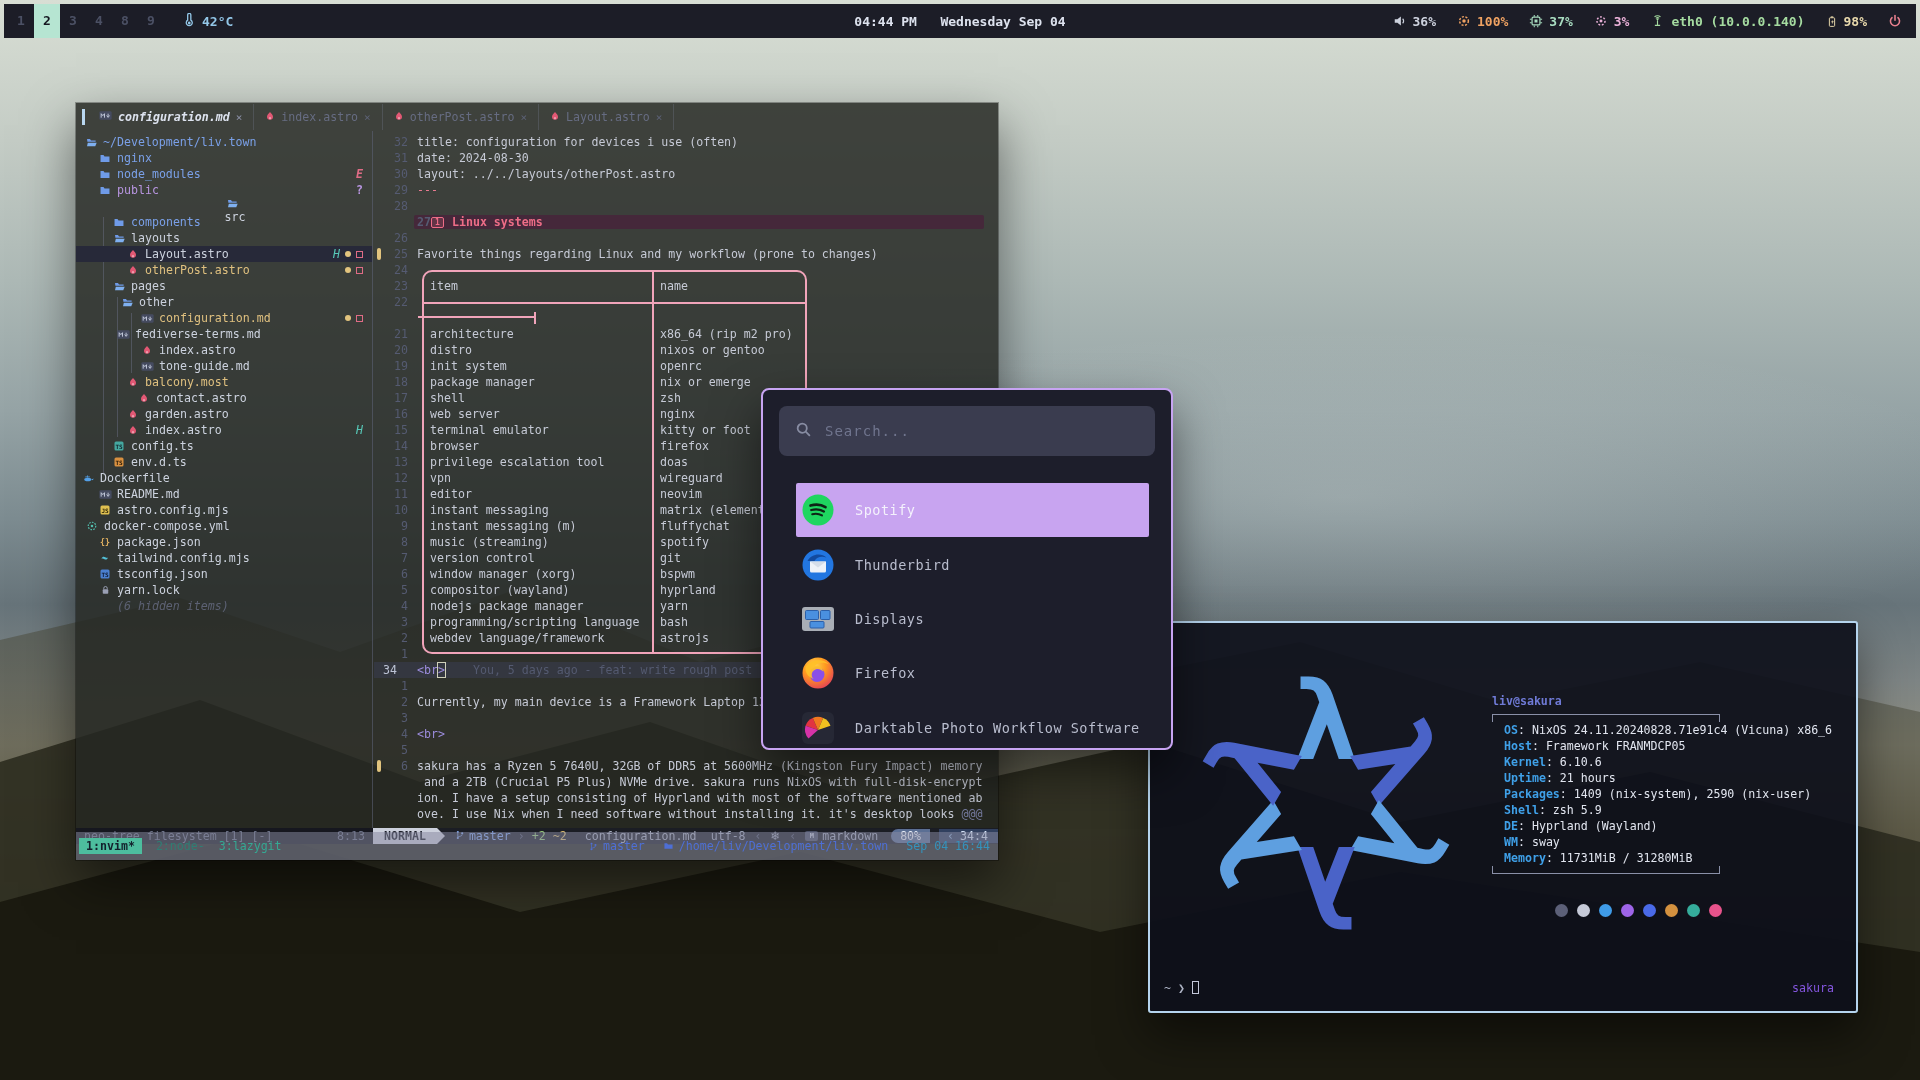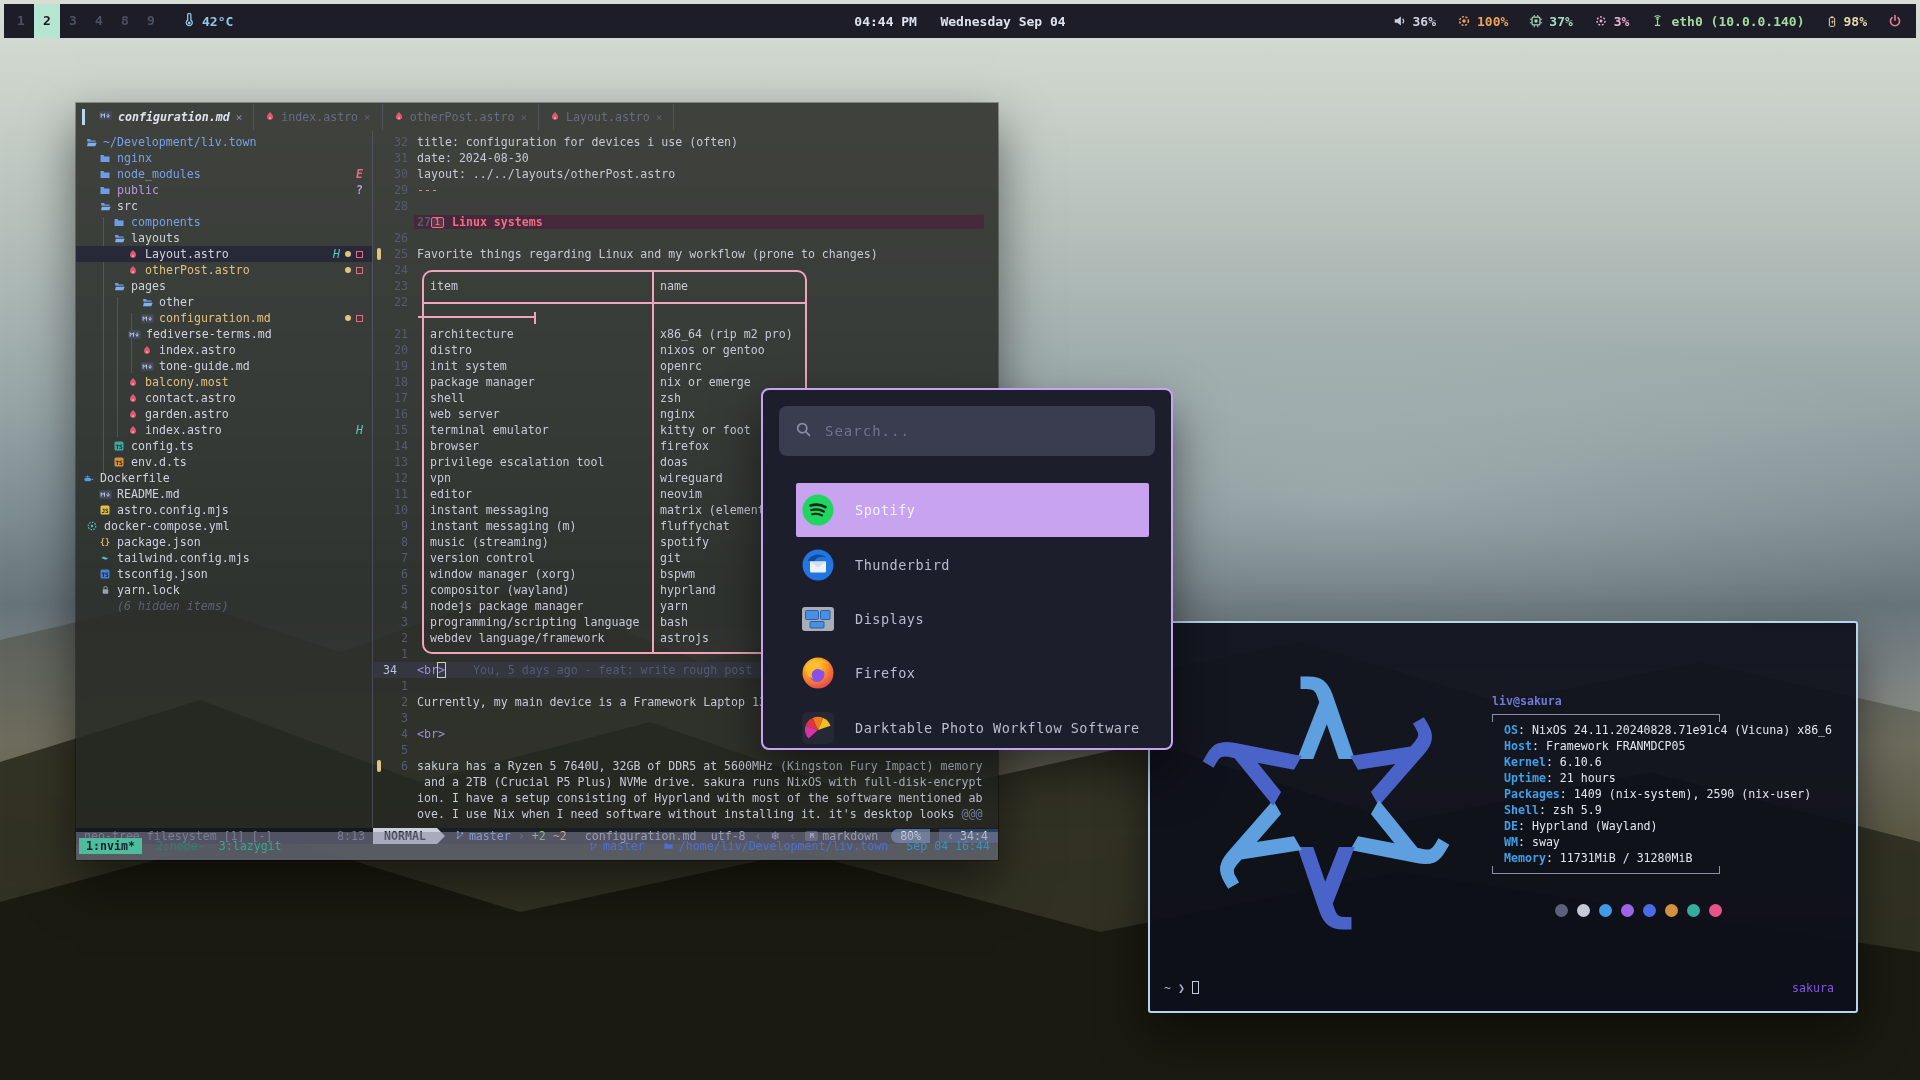--- a/index.html
+++ b/index.html
@@ -292,21 +292,21 @@
           </svg></span><span>~/Development/liv.town</span></div>
       <div class="trow blue" style="padding-left: 22px;"><span class="ticon"><svg width="12" height="11" viewBox="0 0 16 16">
             <path d="M1.5 3h4.3l1.5 2h7.2v8H1.5z" fill="#6f9be8"></path>
           </svg></span><span>nginx</span></div>
       <div class="trow blue" style="padding-left: 22px;"><span class="ticon"><svg width="12" height="11" viewBox="0 0 16 16">
             <path d="M1.5 3h4.3l1.5 2h7.2v8H1.5z" fill="#6f9be8"></path>
           </svg></span><span>node_modules</span><span class="tmarks"><span class="mk-E">E</span></span></div>
       <div class="trow purple" style="padding-left: 22px;"><span class="ticon"><svg width="12" height="11" viewBox="0 0 16 16">
             <path d="M1.5 3h4.3l1.5 2h7.2v8H1.5z" fill="#6f9be8"></path>
           </svg></span><span>public</span><span class="tmarks"><span class="mk-q">?</span></span></div>
-      <div class="trow " style="padding-left: 22px;"><span class="ticon"><svg width="13" height="11" viewBox="0 0 16 16">
+      <div class="trow " style="padding-left: 22px; flex-direction: column;"><span class="ticon"><svg width="13" height="11" viewBox="0 0 16 16">
             <path d="M1.5 3h4.3l1.5 2h6.7v2H2z" fill="#6f9be8"></path>
             <path d="M2.6 8.2h12.9l-2 5.3H1.5z" fill="#7fb0f0"></path>
           </svg></span><span>src</span></div>
       <div class="trow blue" style="padding-left: 36px;"><span class="ticon"><svg width="12" height="11" viewBox="0 0 16 16">
             <path d="M1.5 3h4.3l1.5 2h7.2v8H1.5z" fill="#6f9be8"></path>
           </svg></span><span>components</span></div>
       <div class="trow " style="padding-left: 36px;"><span class="ticon"><svg width="13" height="11" viewBox="0 0 16 16">
             <path d="M1.5 3h4.3l1.5 2h6.7v2H2z" fill="#6f9be8"></path>
             <path d="M2.6 8.2h12.9l-2 5.3H1.5z" fill="#7fb0f0"></path>
           </svg></span><span>layouts</span></div>
@@ -315,48 +315,48 @@
             <path d="M6.3 9.6c1 1.6 2.4 1.6 3.4 0L8 14z" fill="#fbe8ee"></path>
           </svg></span><span>Layout.astro</span><span class="tmarks"><span class="mk-H">H</span><span class="mk-dot"></span><span class="mk-box"></span></span></div>
       <div class="trow yellow" style="padding-left: 50px;"><span class="ticon"><svg width="10" height="12" viewBox="0 0 16 16">
             <path d="M8 1.5c2.2 3.2 4.8 4.3 4.8 7.5a4.8 4.8 0 0 1-9.6 0C3.2 5.8 5.8 4.7 8 1.5z" fill="#e25874"></path>
             <path d="M6.3 9.6c1 1.6 2.4 1.6 3.4 0L8 14z" fill="#fbe8ee"></path>
           </svg></span><span>otherPost.astro</span><span class="tmarks"><span class="mk-dot"></span><span class="mk-box"></span></span></div>
       <div class="trow " style="padding-left: 36px;"><span class="ticon"><svg width="13" height="11" viewBox="0 0 16 16">
             <path d="M1.5 3h4.3l1.5 2h6.7v2H2z" fill="#6f9be8"></path>
             <path d="M2.6 8.2h12.9l-2 5.3H1.5z" fill="#7fb0f0"></path>
           </svg></span><span>pages</span></div>
-      <div class="trow " style="padding-left: 64px;"><span class="ticon"><svg width="13" height="11" viewBox="0 0 16 16">
+      <div class="trow " style="padding-left: 44px;"><span class="ticon"><svg width="13" height="11" viewBox="0 0 16 16">
             <path d="M1.5 3h4.3l1.5 2h6.7v2H2z" fill="#6f9be8"></path>
             <path d="M2.6 8.2h12.9l-2 5.3H1.5z" fill="#7fb0f0"></path>
           </svg></span><span>other</span></div>
       <div class="trow yellow" style="padding-left: 64px;"><span class="ticon"><svg width="13" height="11" viewBox="0 0 18 14">
             <rect x="0.5" y="1" width="17" height="12" rx="2" fill="#454b60"></rect>
             <path d="M3 10V4.5l2.3 2.7L7.6 4.5V10" stroke="#c9cfe0" stroke-width="1.3" fill="none"></path>
             <path d="M12.6 4.5V8M10.6 7l2 2.6 2-2.6" stroke="#c9cfe0" stroke-width="1.3" fill="none"></path>
           </svg></span><span>configuration.md</span><span class="tmarks"><span class="mk-dot"></span><span class="mk-box"></span></span></div>
-      <div class="trow " style="padding-left: 51px;"><span class="ticon"><svg width="13" height="11" viewBox="0 0 18 14">
+      <div class="trow " style="padding-left: 40px;"><span class="ticon"><svg width="13" height="11" viewBox="0 0 18 14">
             <rect x="0.5" y="1" width="17" height="12" rx="2" fill="#454b60"></rect>
             <path d="M3 10V4.5l2.3 2.7L7.6 4.5V10" stroke="#c9cfe0" stroke-width="1.3" fill="none"></path>
             <path d="M12.6 4.5V8M10.6 7l2 2.6 2-2.6" stroke="#c9cfe0" stroke-width="1.3" fill="none"></path>
           </svg></span><span>fediverse-terms.md</span></div>
       <div class="trow " style="padding-left: 64px;"><span class="ticon"><svg width="10" height="12" viewBox="0 0 16 16">
             <path d="M8 1.5c2.2 3.2 4.8 4.3 4.8 7.5a4.8 4.8 0 0 1-9.6 0C3.2 5.8 5.8 4.7 8 1.5z" fill="#e25874"></path>
             <path d="M6.3 9.6c1 1.6 2.4 1.6 3.4 0L8 14z" fill="#fbe8ee"></path>
           </svg></span><span>index.astro</span></div>
       <div class="trow " style="padding-left: 64px;"><span class="ticon"><svg width="13" height="11" viewBox="0 0 18 14">
             <rect x="0.5" y="1" width="17" height="12" rx="2" fill="#454b60"></rect>
             <path d="M3 10V4.5l2.3 2.7L7.6 4.5V10" stroke="#c9cfe0" stroke-width="1.3" fill="none"></path>
             <path d="M12.6 4.5V8M10.6 7l2 2.6 2-2.6" stroke="#c9cfe0" stroke-width="1.3" fill="none"></path>
           </svg></span><span>tone-guide.md</span></div>
       <div class="trow yellow" style="padding-left: 50px;"><span class="ticon"><svg width="10" height="12" viewBox="0 0 16 16">
             <path d="M8 1.5c2.2 3.2 4.8 4.3 4.8 7.5a4.8 4.8 0 0 1-9.6 0C3.2 5.8 5.8 4.7 8 1.5z" fill="#e25874"></path>
             <path d="M6.3 9.6c1 1.6 2.4 1.6 3.4 0L8 14z" fill="#fbe8ee"></path>
           </svg></span><span>balcony.most</span></div>
-      <div class="trow " style="padding-left: 50px;"><span class="ticon"><svg width="10" height="12" viewBox="0 0 16 16">
+      <div class="trow " style="padding-left: 50px; margin-left: 11px;"><span class="ticon"><svg width="10" height="12" viewBox="0 0 16 16">
             <path d="M8 1.5c2.2 3.2 4.8 4.3 4.8 7.5a4.8 4.8 0 0 1-9.6 0C3.2 5.8 5.8 4.7 8 1.5z" fill="#e25874"></path>
             <path d="M6.3 9.6c1 1.6 2.4 1.6 3.4 0L8 14z" fill="#fbe8ee"></path>
           </svg></span><span>contact.astro</span></div>
       <div class="trow " style="padding-left: 50px;"><span class="ticon"><svg width="10" height="12" viewBox="0 0 16 16">
             <path d="M8 1.5c2.2 3.2 4.8 4.3 4.8 7.5a4.8 4.8 0 0 1-9.6 0C3.2 5.8 5.8 4.7 8 1.5z" fill="#e25874"></path>
             <path d="M6.3 9.6c1 1.6 2.4 1.6 3.4 0L8 14z" fill="#fbe8ee"></path>
           </svg></span><span>garden.astro</span></div>
       <div class="trow " style="padding-left: 50px;"><span class="ticon"><svg width="10" height="12" viewBox="0 0 16 16">
             <path d="M8 1.5c2.2 3.2 4.8 4.3 4.8 7.5a4.8 4.8 0 0 1-9.6 0C3.2 5.8 5.8 4.7 8 1.5z" fill="#e25874"></path>
             <path d="M6.3 9.6c1 1.6 2.4 1.6 3.4 0L8 14z" fill="#fbe8ee"></path>

